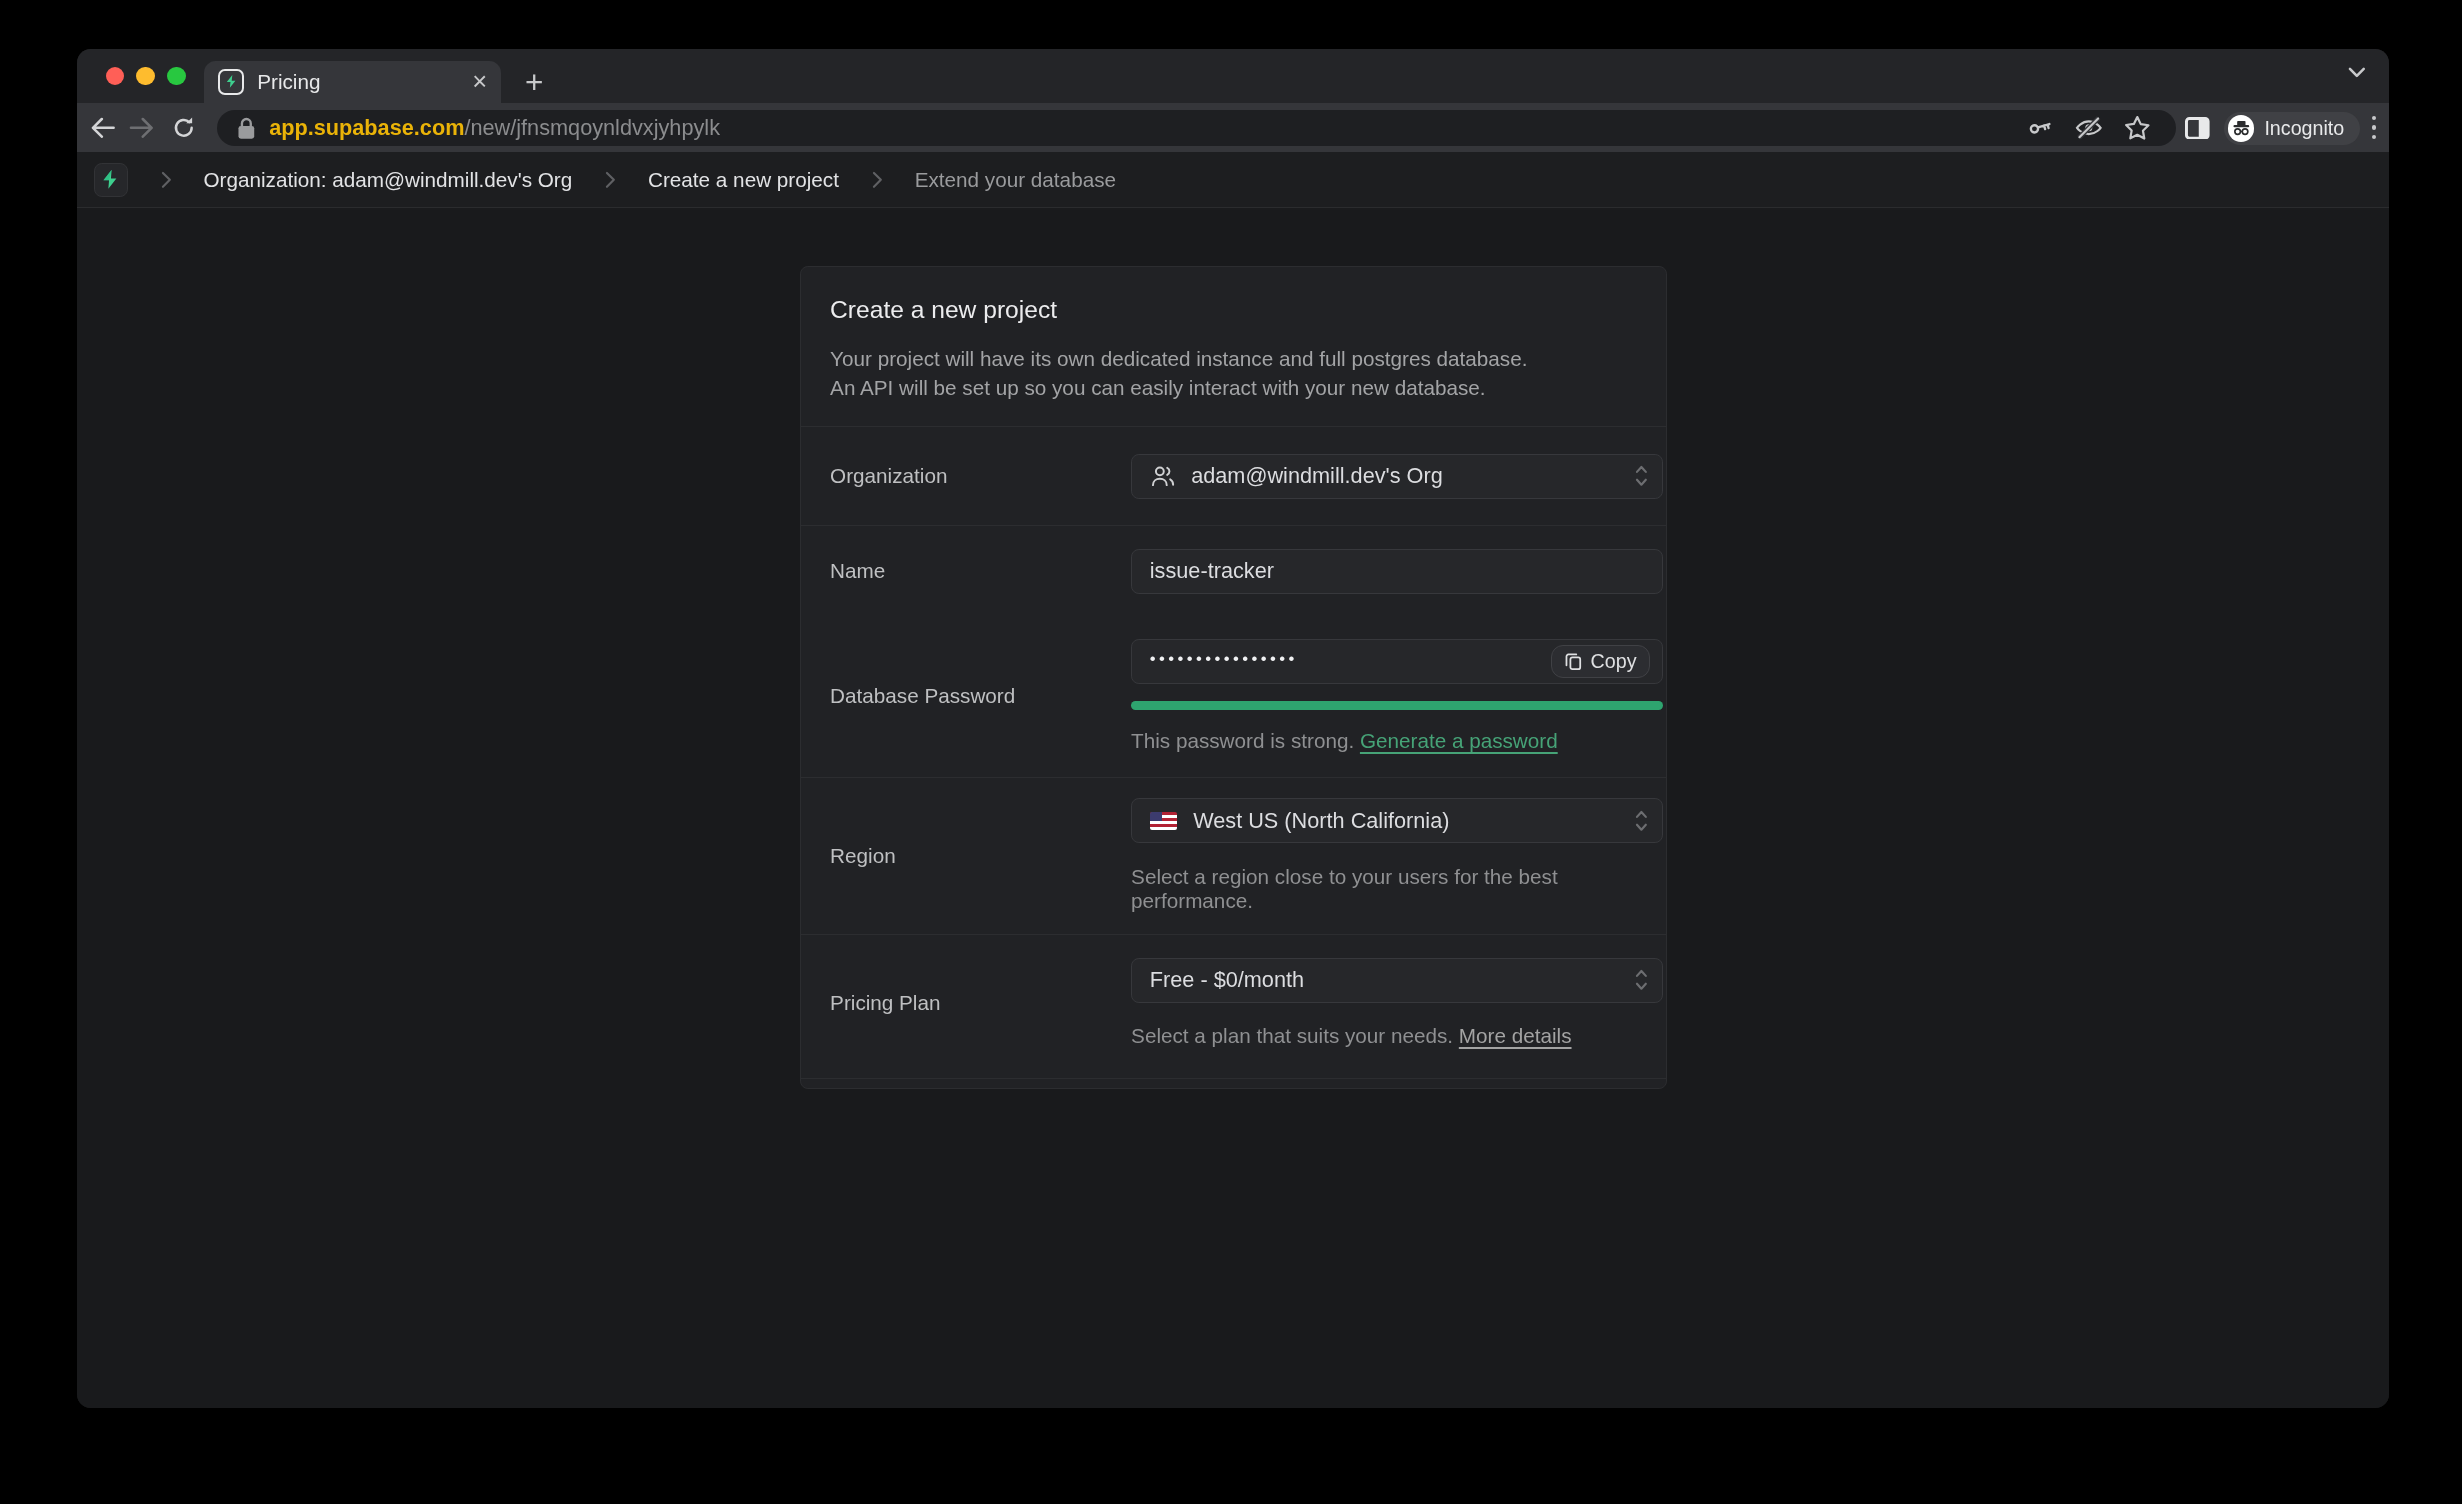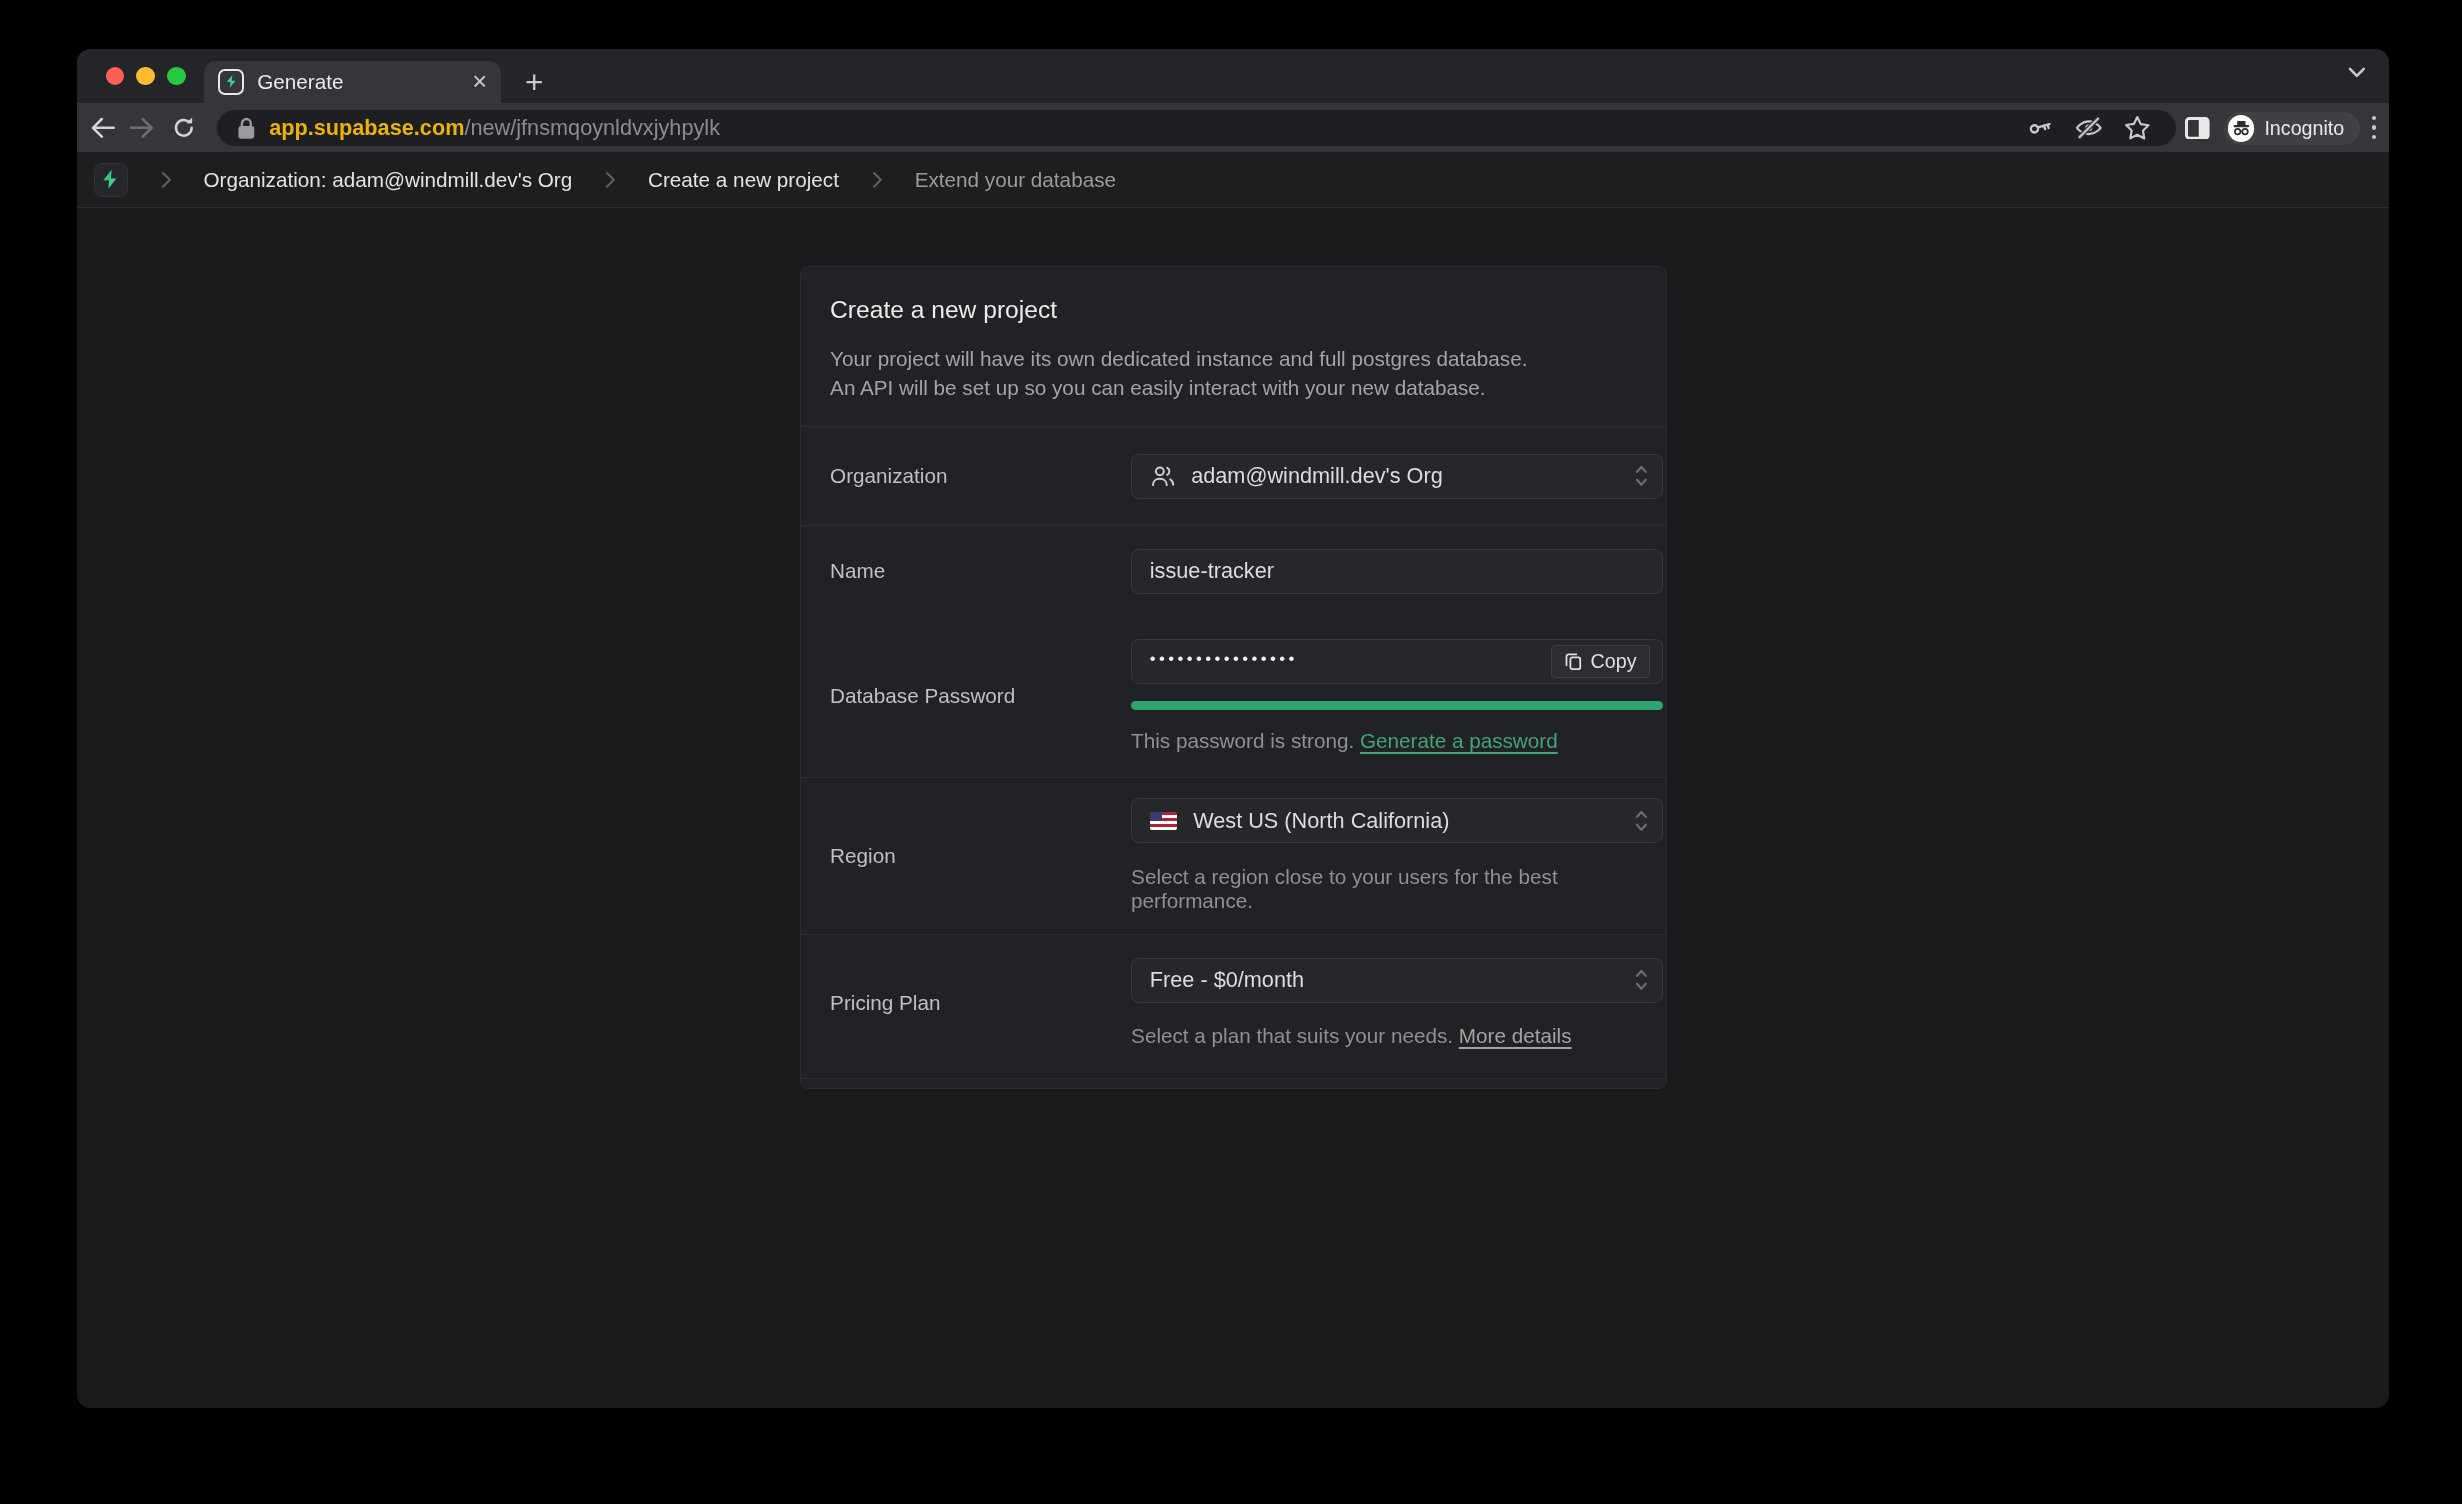--- a/index.html
+++ b/index.html
@@ -77,21 +77,21 @@
   .sec-pricing { padding-top:22.7px; padding-bottom:29.6px; }
 
   .select, .input { width:532px; height:45px; background:#26272a; border:1px solid #37383c;
                     border-radius:7.9px; display:flex; align-items:center; padding:0 17.7px;
                     font-size:21.7px; color:#dcdde0; position:relative; }
   .select .chev { position:absolute; right:13.8px; }
   .sel-ico { margin-right:15.8px; display:flex; align-items:center; }
 
   .pw-row { align-items:center; }
   .pw-dots { font-size:16.7px; letter-spacing:3.4px; color:#f0f1f3; flex:1; padding-bottom:3.9px; }
-  .copy-btn { height:33px; background:#2c2d31; border:1px solid #404145; border-radius:4px;
+  .copy-btn { height:33px; background:#2c2d31; border:1px solid #404145; border-radius:12px;
               display:flex; align-items:center; gap:8.9px; padding:0 12.8px; font-size:19.7px; color:#dfe0e2;
               margin-right:-5.9px; }
   .strength { margin-top:16.7px; width:532px; height:8.9px; border-radius:4.9px; background:#2ea46f; }
   .pw-helper { margin-top:19.7px; font-size:20.7px; color:#8f9092; }
   .green-link { color:#46a377; text-decoration:underline; text-underline-offset:3.9px; }
   .helper { margin-top:21.7px; font-size:20.7px; color:#8f9092; }
   .helper .und { color:#a3a3a3; text-decoration:underline; text-underline-offset:3.9px; }
   .mb46 { margin-bottom:45px; }
 
   .flag { width:27.6px; height:18.7px; border-radius:2px; overflow:hidden; position:relative; flex-shrink:0;
@@ -112,21 +112,21 @@
       <span class="traffic t-red"></span>
       <span class="traffic t-yellow"></span>
       <span class="traffic t-green"></span>
 
       <div class="tab">
         <span class="tab-favicon">
           <svg width="14.8" height="14.8" viewBox="0 0 24 24">
               <path d="M13.5 1.5 4.5 13h6l-1 9.5 9-11.5h-6z" fill="#3ecf8e"></path>
             </svg>
         </span>
-        <span class="tab-title">Generate</span>
+        <span class="tab-title">Pricing</span>
         <span class="tab-close">×</span>
       </div>
       <span class="newtab-btn">+</span>
       <span class="strip-chevron">
         <svg width="21.7" height="13.8" viewBox="0 0 22 14">
             <polyline points="4,4 11,11 18,4" fill="none" stroke="#c7c8ca" stroke-width="2.6" stroke-linecap="round" stroke-linejoin="round"></polyline>
           </svg>
       </span>
     </div>
 

